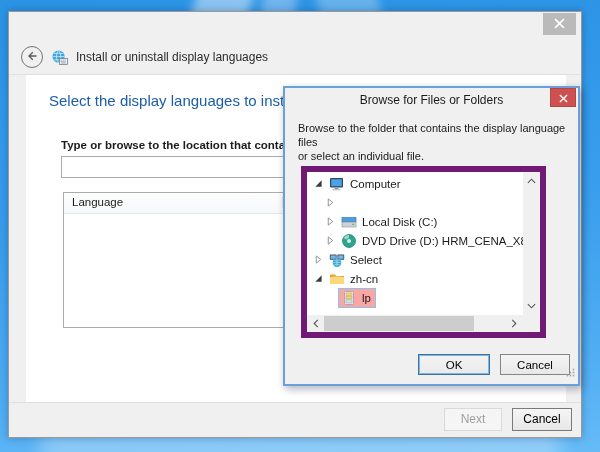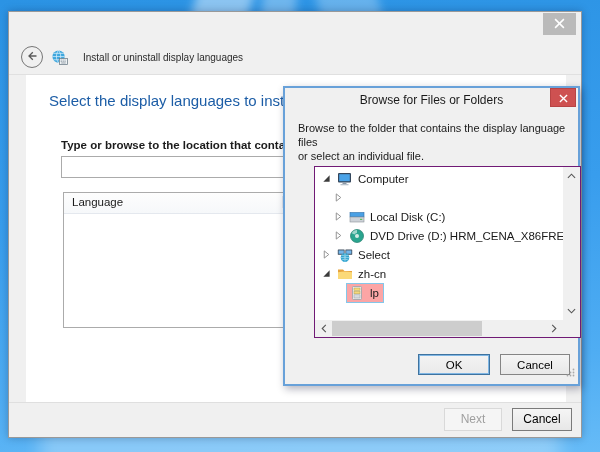--- a/index.html
+++ b/index.html
@@ -19,21 +19,21 @@
   
   .main-window { position:absolute; left:8px; top:11px; width:574px; height:427px;
     background:#f0f0f0; border:1px solid #999; box-shadow:0 0 8px rgba(0,0,40,.25); }
   .titlebar { position:relative; height:28px; }
   .win-close { position:absolute; top:1px; right:5px; width:33px; height:22px;
     background:#bababa; display:flex; align-items:center; justify-content:center; cursor:default; }
   .nav-bar { height:34px; display:flex; align-items:center; padding-left:12px; gap:8px; }
   .back-button { width:22px; height:22px; border:1px solid #767676; border-radius:50%;
     display:flex; align-items:center; justify-content:center; background:transparent; flex:0 0 auto; }
   .lang-ico { width:17px; height:17px; display:inline-flex; }
-  .nav-title { font-size:10px; color:#2b2b2b;margin-left:7px; }
+  .nav-title { font-size:12px; color:#2b2b2b; }
   .nav-divider { position:absolute; left:0; right:0; top:62px; height:1px; background:#e0e0e0; }
 
   .content-panel { position:absolute; left:17px; top:63px; width:540px; height:327px; background:#fff; }
   .page-heading { position:absolute; left:23px; top:17px; font-size:15px; color:#1c5da6; white-space:nowrap; }
   .loc-label { position:absolute; left:35px; top:64px; font-size:11.5px; font-weight:600;
     color:#1c1c1c; white-space:nowrap; }
   .loc-input { position:absolute; left:35px; top:81px; width:460px; height:22px;
     border:1px solid #ababab; background:#fff; font-size:11.5px; padding:0 4px; }
   .lang-table { position:absolute; left:37px; top:117px; width:458px; height:136px;
     border:1px solid #ababab; background:#fff; }
@@ -55,22 +55,22 @@
   
   .dialog { position:absolute; left:283px; top:86px; width:297px; height:300px;
     background:#f0f0f0; border:2px solid #68a1d9; box-shadow:2px 3px 8px rgba(0,0,40,.3); }
   .dlg-titlebar { position:relative; height:23px; display:flex; align-items:center; justify-content:center; }
   .dlg-title { font-size:12px; color:#1a1a1a; }
   .dlg-close { position:absolute; top:0; right:2px; width:26px; height:19px;
     background:#ce5151; border:1px solid #b84444; display:flex; align-items:center; justify-content:center; }
   .dlg-text { position:absolute; left:13px; top:33px; width:270px; font-size:11px;
     line-height:14px; color:#1b1b1b; }
 
-  .tree { position:absolute; left:29px; top:78px; width:267px; height:172px;
-    border:1px solid #701a75; background:#fff; overflow:hidden; }
+  .tree { position:absolute; left:16px; top:78px; width:245px; height:172px;
+    border:6px solid #701a75; background:#fff; overflow:hidden; }
   .tree-inner { position:absolute; left:0; top:2px; right:17px; bottom:17px; overflow:hidden; }
   .tree-row { height:19px; display:flex; align-items:center; font-size:11.5px;
     color:#1a1a1a; white-space:nowrap; }
   .expander { width:12px; height:12px; display:inline-flex; align-items:center;
     justify-content:center; flex:0 0 12px; margin-right:2px; }
   .tree-icon { width:16px; height:16px; display:inline-flex; flex:0 0 16px; margin-right:1px; }
   .tree-icon svg { width:16px; height:16px; }
   .sel-wrap { display:inline-flex; align-items:center; gap:4px; padding:1px 4px 1px 2px;
     border:1px solid transparent; }
   .tree-row.selected .sel-wrap { background:#fca5a5; border:1px solid #84c7ea; }

